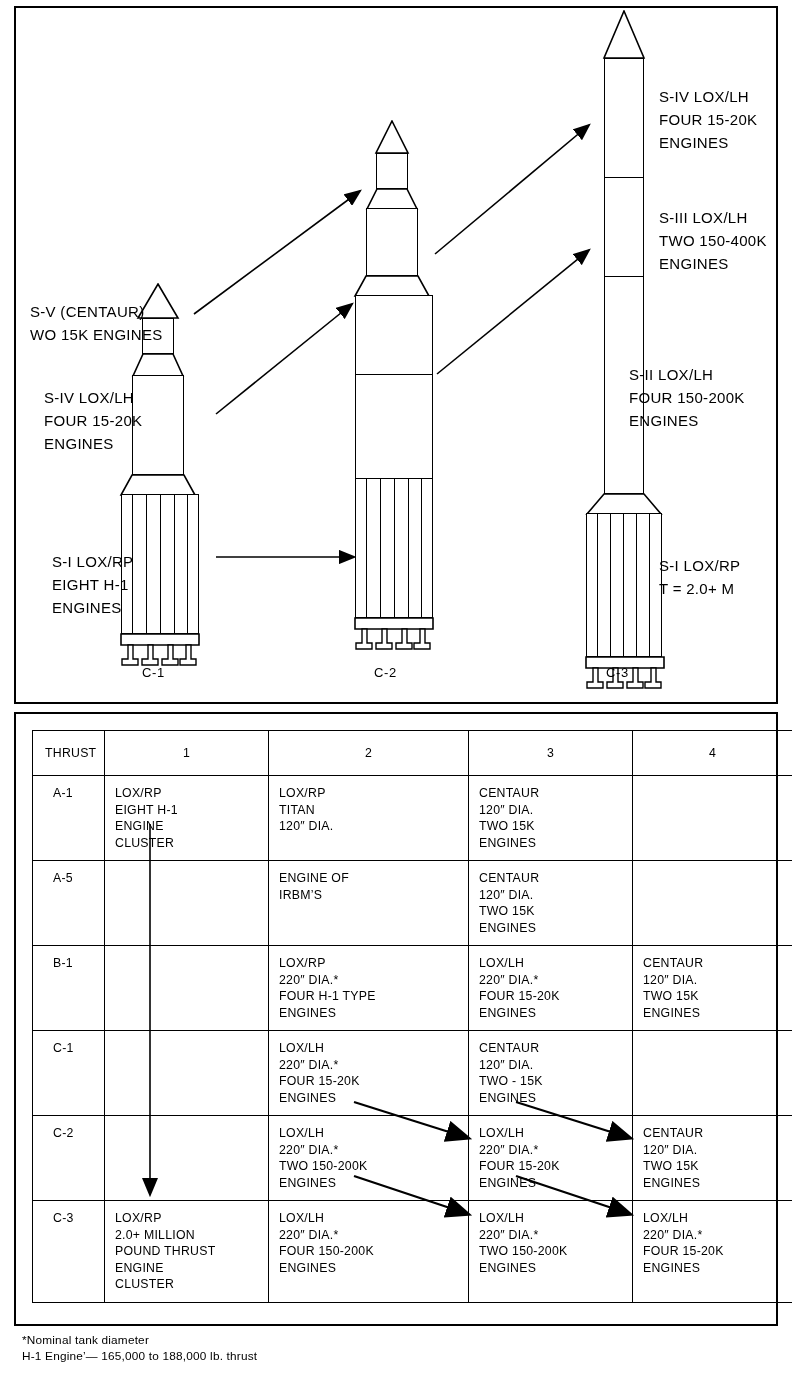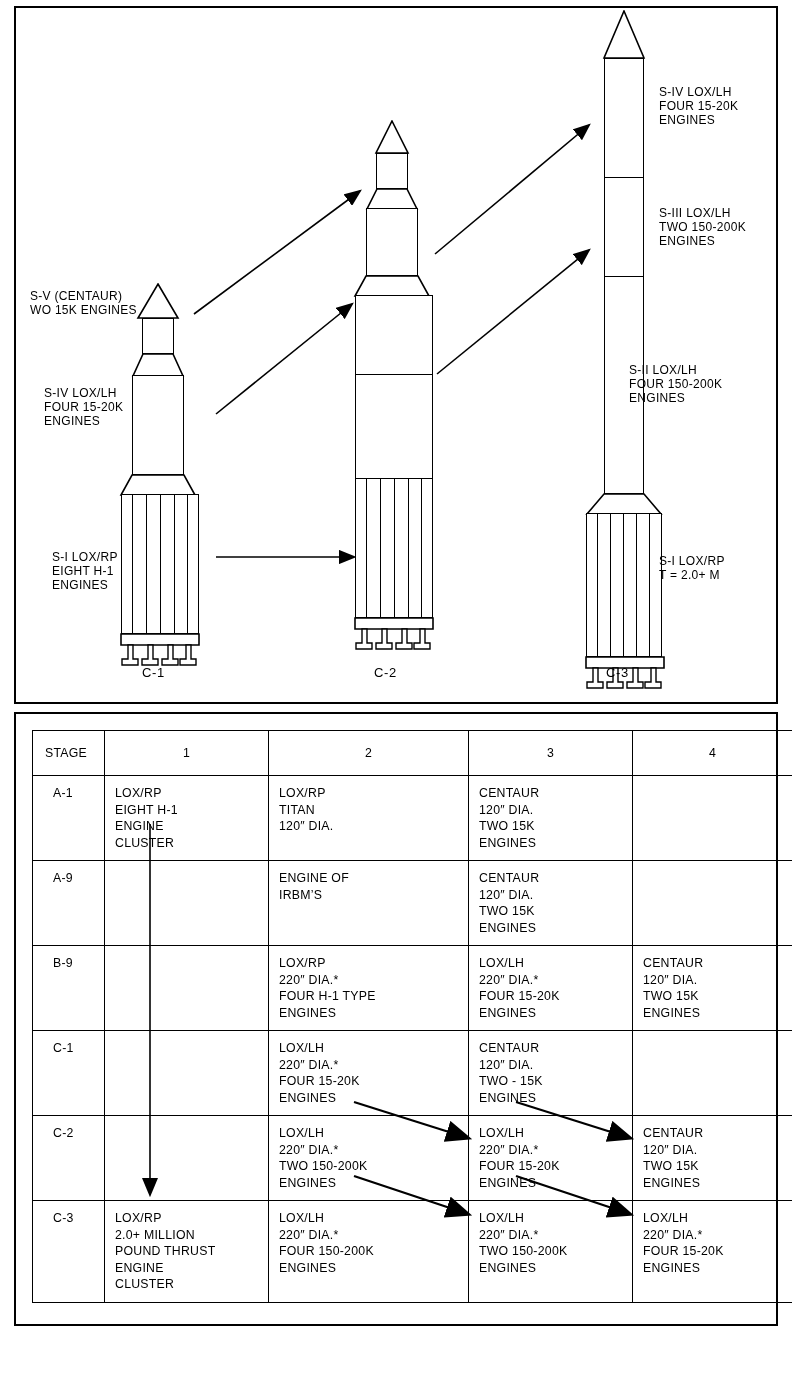--- a/index.html
+++ b/index.html
@@ -51,22 +51,22 @@
   }
   .boosterline {
     position: absolute;
     background: #000;
     width: 1.4px;
   }
 
   
   .lbl {
     position: absolute;
-    font-size: 12px;
-    line-height: 14px;
+    font-size: 15px;
+    line-height: 23px;
     letter-spacing: 0.3px;
     white-space: pre;
   }
   .stage-name {
     position: absolute;
     font-size: 13px;
     letter-spacing: 0.6px;
   }
 
   
@@ -239,54 +239,54 @@
 
       <line x1="200" y1="406" x2="336" y2="296" stroke="#000" stroke-width="1.6" marker-end="url(#ah)"></line>
 
       <line x1="200" y1="549" x2="338" y2="549" stroke="#000" stroke-width="1.6" marker-end="url(#ah)"></line>
 
       <line x1="419" y1="246" x2="573" y2="117" stroke="#000" stroke-width="1.6" marker-end="url(#ah)"></line>
 
       <line x1="421" y1="366" x2="573" y2="242" stroke="#000" stroke-width="1.6" marker-end="url(#ah)"></line>
     </svg>
 
-    <div class="lbl" style="left:14px; top:281px;">S-V (CENTAUR)
+    <div class="lbl" style="left:14px; top:292px;">S-V (CENTAUR)
 WO 15K ENGINES</div>
     <div class="lbl" style="left:28px; top:378px;">S-IV LOX/LH
 FOUR 15-20K
 ENGINES</div>
     <div class="lbl" style="left:36px; top:542px;">S-I LOX/RP
 EIGHT H-1
 ENGINES</div>
 
     <div class="lbl" style="left:643px; top:77px;">S-IV LOX/LH
 FOUR 15-20K
 ENGINES</div>
     <div class="lbl" style="left:643px; top:198px;">S-III LOX/LH
-TWO 150-200K
+TWO 150-400K
 ENGINES</div>
     <div class="lbl" style="left:613px; top:355px;">S-II LOX/LH
 FOUR 150-200K
 ENGINES</div>
     <div class="lbl" style="left:643px; top:546px;">S-I LOX/RP
 T = 2.0+ M</div>
   </div>
 
   <div class="panel" id="table-panel">
     <table id="tbl">
       <colgroup>
         <col class="col-stage">
           <col class="col-1">
           <col class="col-2">
           <col class="col-3">
           <col class="col-4">
       </colgroup>
       <thead>
         <tr>
-          <th class="stage-head">STAGE</th>
+          <th class="stage-head">THRUST</th>
           <th>1</th>
           <th>2</th>
           <th>3</th>
           <th>4</th>
         </tr>
       </thead>
       <tbody>
         <tr>
           <td class="rowlabel">A-1</td>
           <td>LOX/RP
@@ -296,32 +296,32 @@
           <td>LOX/RP
 TITAN
 120″ DIA.</td>
           <td>CENTAUR
 120″ DIA.
 TWO 15K
 ENGINES</td>
           <td></td>
         </tr>
         <tr>
-          <td class="rowlabel">A-9</td>
+          <td class="rowlabel">A-5</td>
           <td></td>
           <td>ENGINE OF
 IRBM’S</td>
           <td>CENTAUR
 120″ DIA.
 TWO 15K
 ENGINES</td>
           <td></td>
         </tr>
         <tr>
-          <td class="rowlabel">B-9</td>
+          <td class="rowlabel">B-1</td>
           <td></td>
           <td>LOX/RP
 220″ DIA.*
 FOUR H-1 TYPE
 ENGINES</td>
           <td>LOX/LH
 220″ DIA.*
 FOUR 15-20K
 ENGINES</td>
           <td>CENTAUR
@@ -393,14 +393,16 @@
       <line x1="338" y1="388" x2="452" y2="424" stroke="#000" stroke-width="2.2" marker-end="url(#ah2)"></line>
 
       <line x1="500" y1="388" x2="614" y2="424" stroke="#000" stroke-width="2.2" marker-end="url(#ah2)"></line>
 
       <line x1="338" y1="462" x2="452" y2="500" stroke="#000" stroke-width="2.2" marker-end="url(#ah2)"></line>
 
       <line x1="500" y1="462" x2="614" y2="500" stroke="#000" stroke-width="2.2" marker-end="url(#ah2)"></line>
     </svg>
   </div>
 
+  <div class="footnote" id="footnotes">*Nominal tank diameter
+H-1 Engine’— 165,000 to 188,000 lb. thrust</div>
 
 </div>
 
 </body></html>

